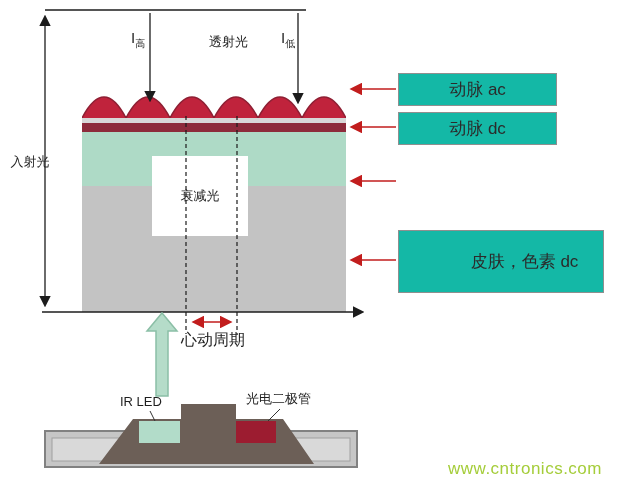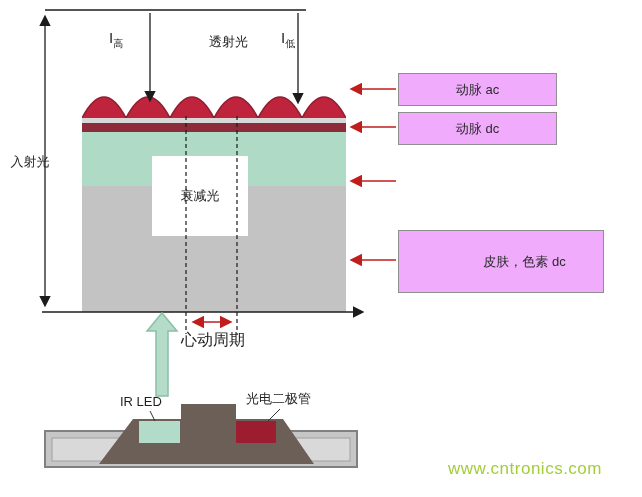--- a/index.html
+++ b/index.html
@@ -17,22 +17,22 @@
   .strip-light{left:82px;top:118px;width:264px;height:5px;background:#d8d8d8;}
   .strip-artery{left:82px;top:123px;width:264px;height:9px;background:#8d2b3b;}
   .layer-vein{left:82px;top:132px;width:264px;height:54px;background:#aedac6;}
   .layer-skin{left:82px;top:186px;width:264px;height:126px;background:#c3c3c3;}
   .white-box{
     left:152px;top:156px;width:96px;height:80px;background:#ffffff;
     display:flex;align-items:center;justify-content:center;font-size:13px;
   }
   
   .legend-box{
-    left:398px;width:157px;background:#f0abfc;border:1px solid #8f8f8f;
-    display:flex;align-items:center;justify-content:center;font-size:13px;color:#2b2b2b;
+    left:398px;width:157px;background:#14b8a6;border:1px solid #8f8f8f;
+    display:flex;align-items:center;justify-content:center;font-size:17px;color:#2b2b2b;
   }
   .lb1{top:73px;height:31px;}
   .lb2{top:112px;height:31px;}
   .lb3{top:166px;height:31px;}
   .lb4{top:230px;height:61px;padding-left:47px;}
   .overlay{left:0;top:0;width:642px;height:497px;pointer-events:none;}
   .watermark{position:absolute;left:448px;top:459px;font-size:17px;color:#a5cd3a;letter-spacing:.5px;}
   .cc-label{font-size:16px;}
 </style>
 </head>
@@ -92,21 +92,21 @@
     <polygon points="99,464 133,419 181,419 181,404 236,404 236,419 283,419 314,464" fill="#6c5f57"></polygon>
     <rect x="139" y="421" width="41" height="22" fill="#b2dcc9"></rect>
     <rect x="236" y="421" width="40" height="22" fill="#9c1c30"></rect>
 
     <line x1="150" y1="411" x2="155" y2="421" stroke="#333" stroke-width="1"></line>
     <line x1="280" y1="409" x2="268" y2="421" stroke="#333" stroke-width="1"></line>
   </svg>
 
   <div class="lbl center" style="left:10px;top:155px;width:40px;">入射光</div>
 
-  <div class="lbl" style="left:109px;top:29px;text-align:center;">
+  <div class="lbl" style="left:131px;top:29px;text-align:center;">
     <span class="isym">I</span><sub class="isub">高</sub>
   </div>
 
   <div class="lbl center" style="left:188px;top:35px;width:60px;text-align:right;">透射光</div>
 
   <div class="lbl" style="left:281px;top:29px;">
     <span class="isym">I</span><sub class="isub">低</sub>
   </div>
 
   <div class="lbl center cc-label" style="left:181px;top:331px;width:64px;">心动周期</div>

